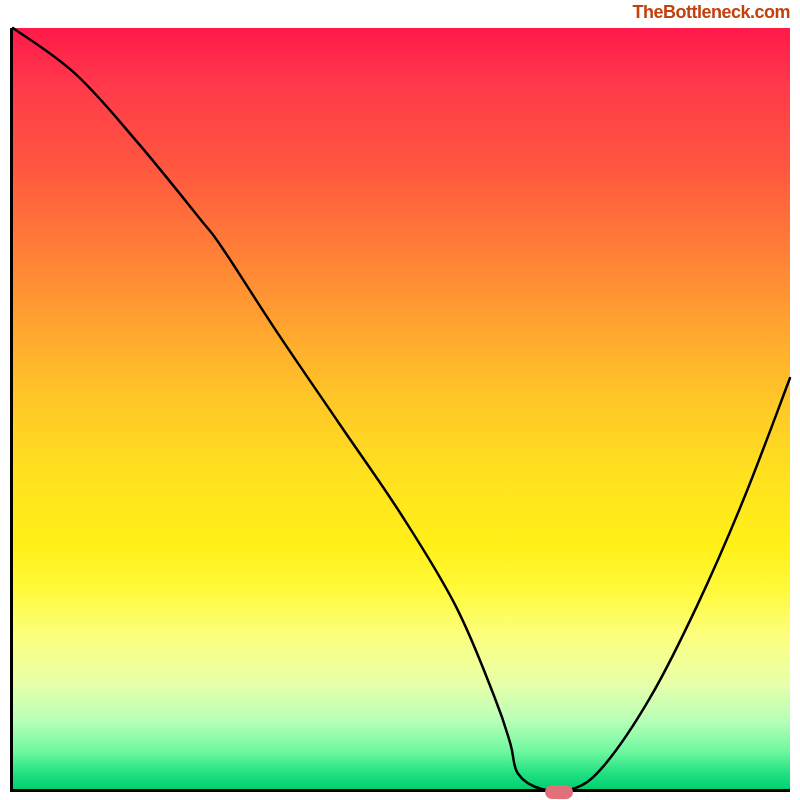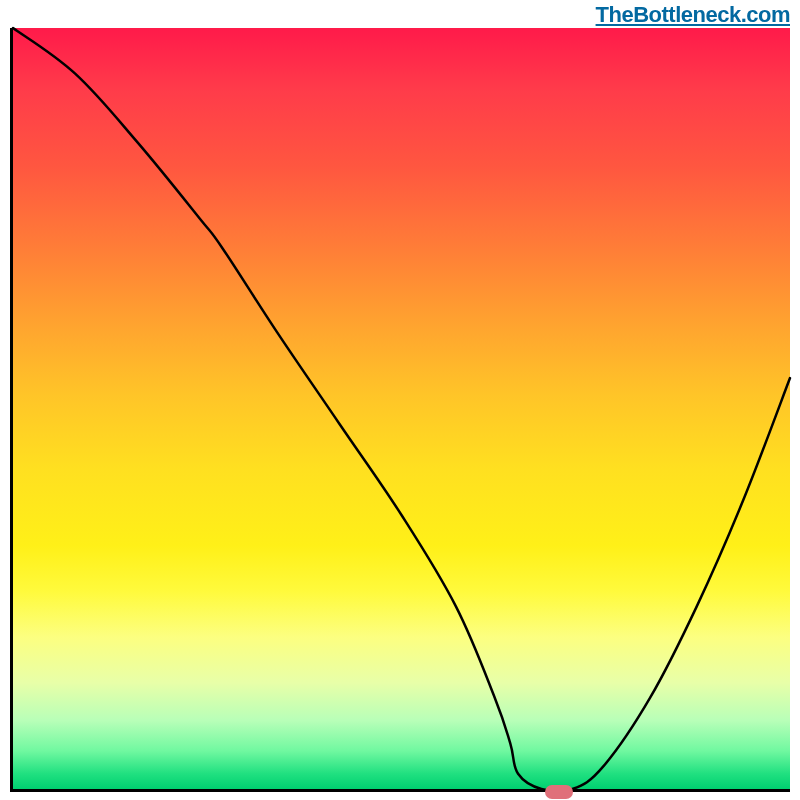--- a/index.html
+++ b/index.html
@@ -7,26 +7,25 @@
     width: 800px;
     height: 800px;
     background: #ffffff;
     position: relative;
     font-family: Arial, sans-serif;
   }
   .watermark {
     position: absolute;
     top: 2px;
     right: 10px;
-    font-size: 22px;
+    font-size: 18px;
     font-weight: bold;
-    color: #0369a1;
+    color: #c2410c;
     z-index: 10;
     letter-spacing: -0.5px;
-    text-decoration: underline;
   }
   .chart-area {
     position: absolute;
     left: 10px;
     top: 28px;
     width: 780px;
     height: 764px;
     border-left: 3px solid #000;
     border-bottom: 3px solid #000;
   }

